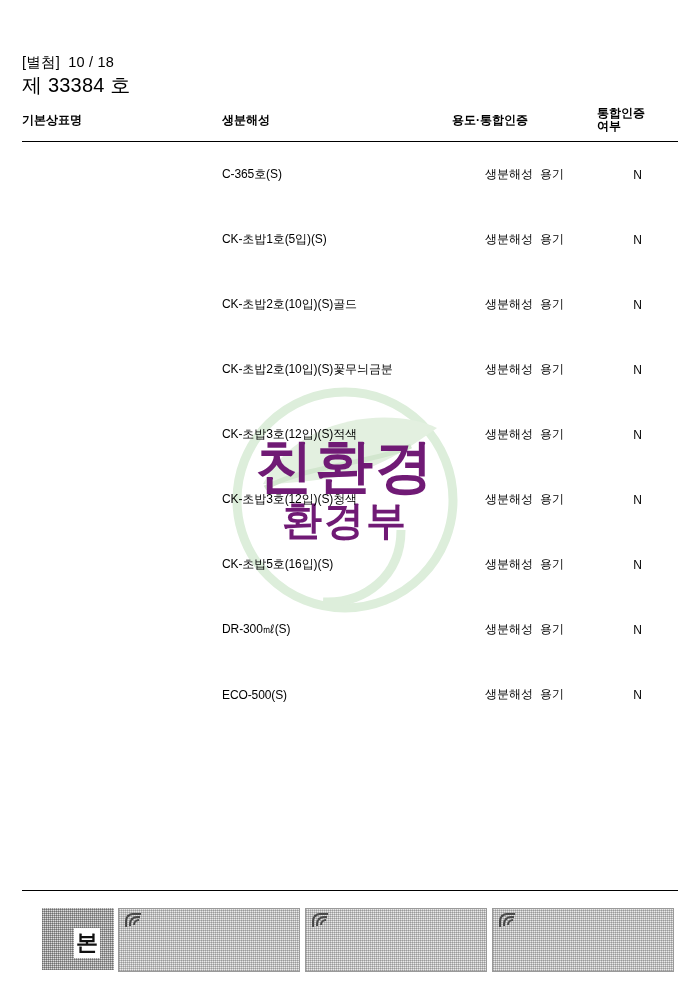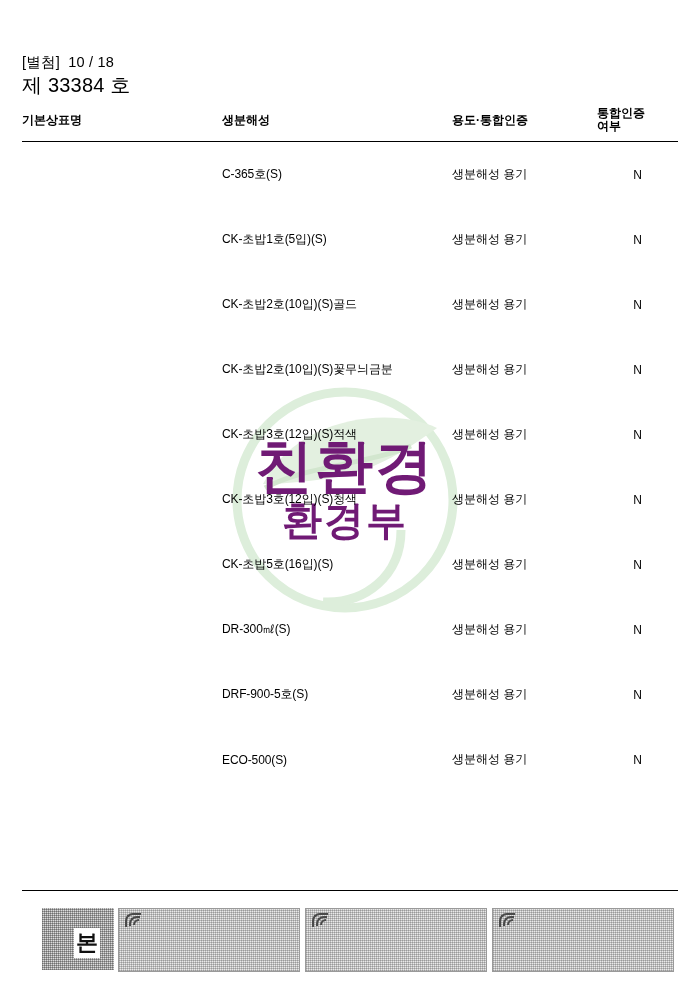--- a/index.html
+++ b/index.html
@@ -79,21 +79,21 @@
   col.c3 { width: 145px; }
   col.c4 { width: 81px; }
 
   th.h1 { padding-left: 4px; }
   th.h2 { padding-left: 2px; }
   th.h3 { text-align: center; }
   th.h4 { text-align: center; line-height: 13px; font-size: 11.5px; margin-left: 16px;}
 
   td.col-base { padding-left: 4px; }
   td.col-derived { padding-left: 2px; letter-spacing: -0.1px; }
-  td.col-use { text-align: left; }
+  td.col-use { text-align: center; font-family: Liberation Mono, monospace; }
   td.col-cert { text-align: center; }
 
   
   .watermark {
     position: absolute;
     left: 205px;
     top: 380px;
     width: 280px;
     height: 250px;
     pointer-events: none;
@@ -271,26 +271,20 @@
             <td class="col-cert">N</td>
           </tr>
           <tr>
             <td class="col-base"></td>
             <td class="col-derived">DR-300㎖(S)</td>
             <td class="col-use">생분해성 용기</td>
             <td class="col-cert">N</td>
           </tr>
           <tr>
             <td class="col-base"></td>
-            <td class="col-derived">DRF-900-5호(S)</td>
-            <td class="col-use">생분해성 용기</td>
-            <td class="col-cert">N</td>
-          </tr>
-          <tr>
-            <td class="col-base"></td>
             <td class="col-derived">ECO-500(S)</td>
             <td class="col-use">생분해성 용기</td>
             <td class="col-cert">N</td>
           </tr>
         </tbody>
     </table>
   </div>
 
   <div class="footer">
     <div class="footer-rule"></div>

